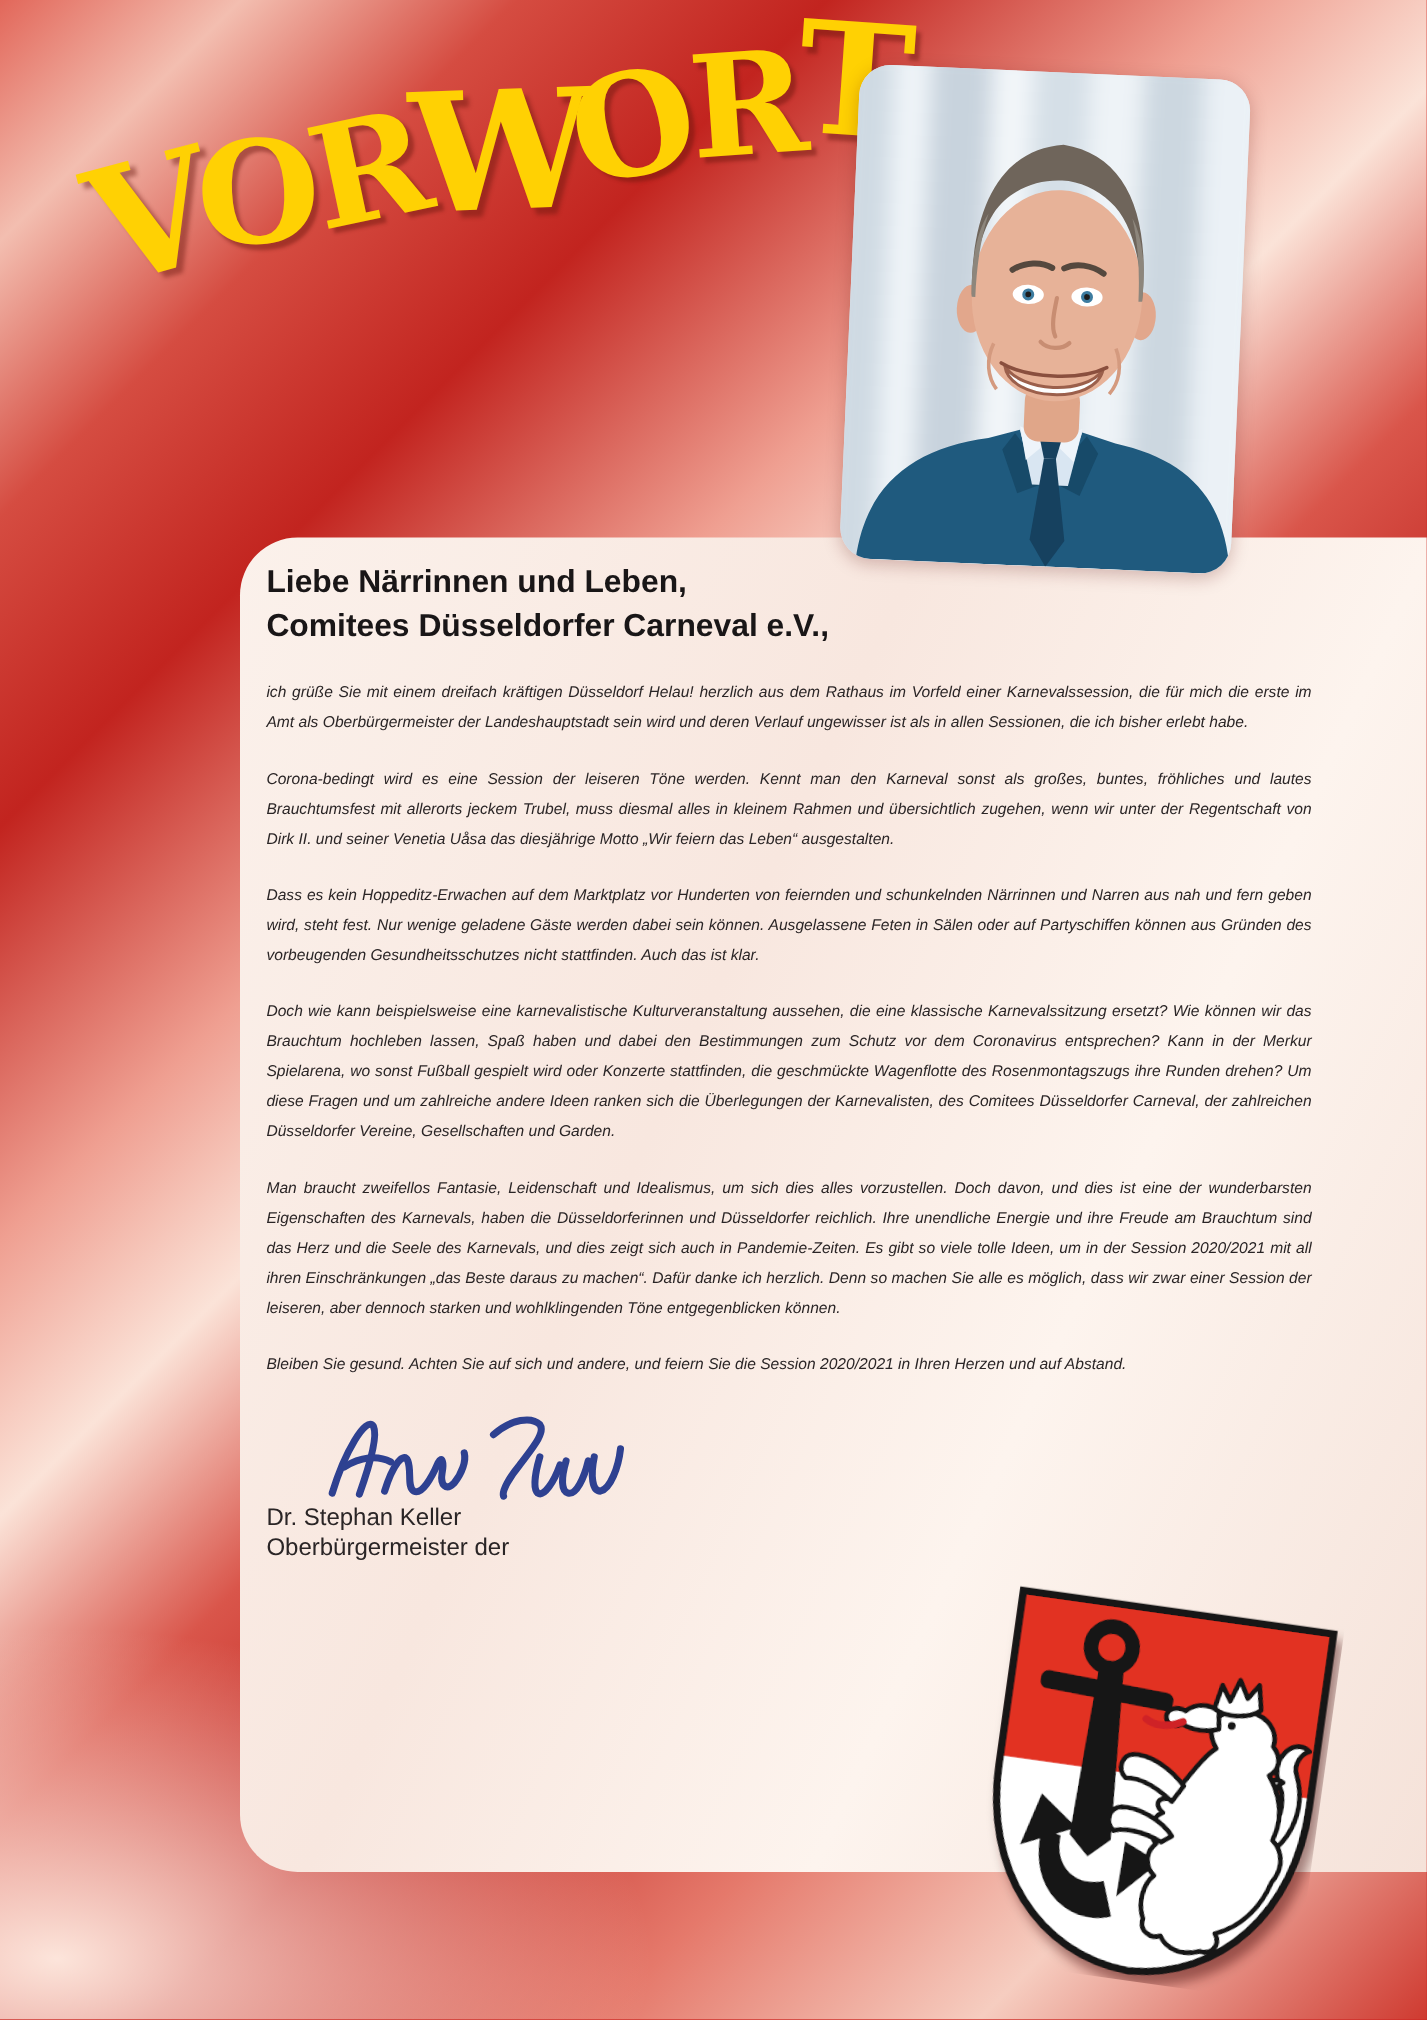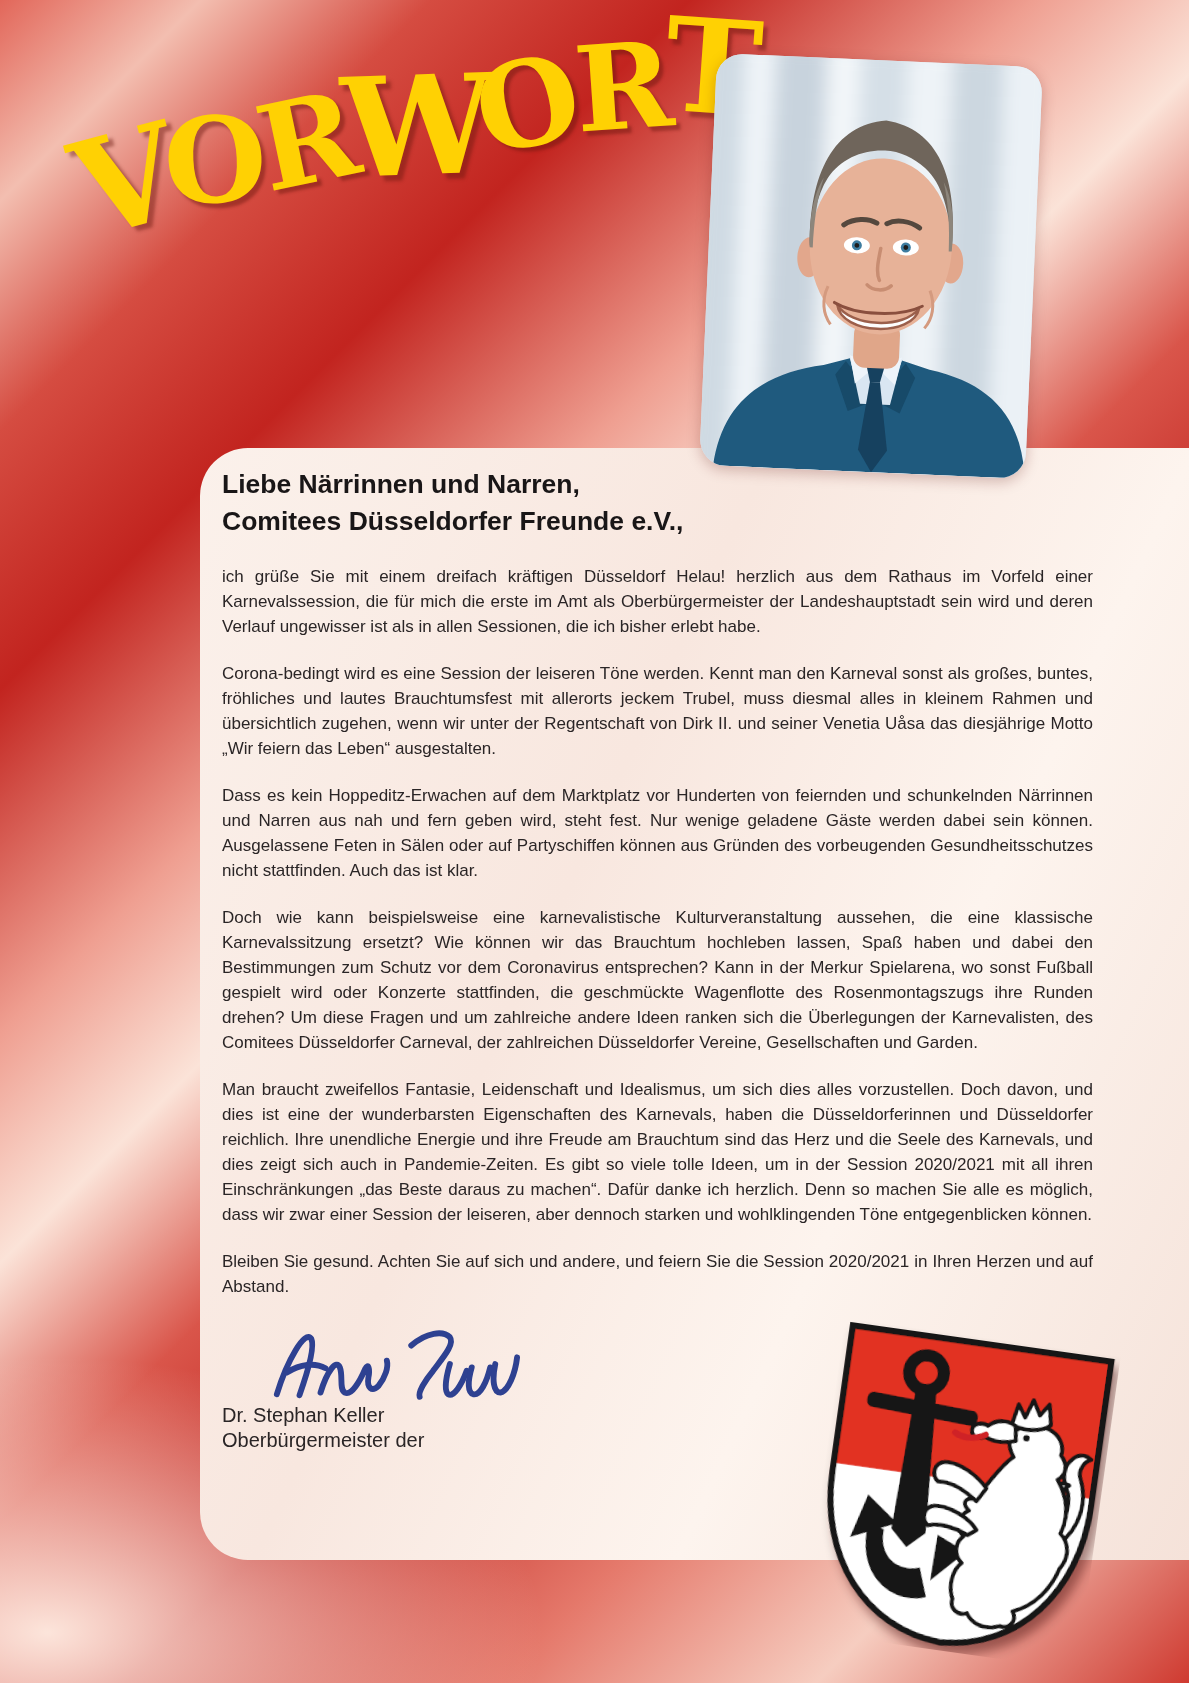--- a/index.html
+++ b/index.html
@@ -39,22 +39,22 @@
   .panel{
     position:absolute;left:200px;top:448px;width:989px;height:1112px;
     border-radius:48px 0 0 48px;
     background:linear-gradient(115deg,#fbf1eb 0%,#f8e7df 38%,#fdf4ee 66%,#f5e2d9 100%);
   }
   .content{
     position:absolute;left:22px;top:18px;width:871px;color:#2a2526;
   }
   .salutation{font-size:26.5px;line-height:37px;font-weight:bold;color:#191617;margin-bottom:24px;}
   .content p{
-    margin:16px 0 22px 0;font-size:17px;line-height:25px;
-    text-align:justify;hyphens:auto;-webkit-hyphens:auto;
+    margin:16px 0 22px 0;font-size:13px;line-height:25px;
+    text-align:justify;hyphens:auto;font-style:italic;-webkit-hyphens:auto;
   }
   .closing{font-size:17.4px;line-height:25px;margin-top:0;}
   .signature-wrap{height:84px;margin:-4px 0 2px 20px;}
   .signatory div{font-size:20px;line-height:24.5px;}
   
   .photo{
     position:absolute;left:708px;top:60px;width:326px;height:412px;
     border-radius:26px;overflow:hidden;transform:rotate(2.5deg);
     background:#dfe7ee;box-shadow:0 4px 14px rgba(90,10,8,0.25);
   }
@@ -73,22 +73,22 @@
 </head>
 <body>
 
 <div class="bg"></div>
 
 <div class="vorwort"><span>V</span><span>O</span><span>R</span><span>W</span><span>O</span><span>R</span><span>T</span></div>
 
 <div class="panel">
   <div class="content">
     <div class="salutation">
-      <div>Liebe Närrinnen und Narren,</div>
-      <div>Comitees Düsseldorfer Freunde e.V.,</div>
+      <div>Liebe Närrinnen und Leben,</div>
+      <div>Comitees Düsseldorfer Carneval e.V.,</div>
     </div>
     <p>ich grüße Sie mit einem dreifach kräftigen Düsseldorf Helau! herzlich aus dem Rathaus im Vorfeld einer Karnevalssession, die für mich die erste im Amt als Oberbürgermeister der Landeshauptstadt sein wird und deren Verlauf ungewisser ist als in allen Sessionen, die ich bisher erlebt habe.</p>
     <p>Corona-bedingt wird es eine Session der leiseren Töne werden. Kennt man den Karneval sonst als großes, buntes, fröhliches und lautes Brauchtumsfest mit allerorts jeckem Trubel, muss diesmal alles in kleinem Rahmen und übersichtlich zugehen, wenn wir unter der Regentschaft von Dirk II. und seiner Venetia Uåsa das diesjährige Motto „Wir feiern das Leben“ ausgestalten.</p>
     <p>Dass es kein Hoppeditz-Erwachen auf dem Marktplatz vor Hunderten von feiernden und schunkelnden Närrinnen und Narren aus nah und fern geben wird, steht fest. Nur wenige geladene Gäste werden dabei sein können. Ausgelassene Feten in Sälen oder auf Partyschiffen können aus Gründen des vorbeugenden Gesundheitsschutzes nicht stattfinden. Auch das ist klar.</p>
     <p>Doch wie kann beispielsweise eine karnevalistische Kulturveranstaltung aussehen, die eine klassische Karnevalssitzung ersetzt? Wie können wir das Brauchtum hochleben lassen, Spaß haben und dabei den Bestimmungen zum Schutz vor dem Coronavirus entsprechen? Kann in der Merkur Spielarena, wo sonst Fußball gespielt wird oder Konzerte stattfinden, die geschmückte Wagenflotte des Rosenmontagszugs ihre Runden drehen? Um diese Fragen und um zahlreiche andere Ideen ranken sich die Überlegungen der Karnevalisten, des Comitees Düsseldorfer Carneval, der zahlreichen Düsseldorfer Vereine, Gesellschaften und Garden.</p>
     <p>Man braucht zweifellos Fantasie, Leidenschaft und Idealismus, um sich dies alles vorzustellen. Doch davon, und dies ist eine der wunderbarsten Eigenschaften des Karnevals, haben die Düsseldorferinnen und Düsseldorfer reichlich. Ihre unendliche Energie und ihre Freude am Brauchtum sind das Herz und die Seele des Karnevals, und dies zeigt sich auch in Pandemie-Zeiten. Es gibt so viele tolle Ideen, um in der Session 2020/2021 mit all ihren Einschränkungen „das Beste daraus zu machen“. Dafür danke ich herzlich. Denn so machen Sie alle es möglich, dass wir zwar einer Session der leiseren, aber dennoch starken und wohlklingenden Töne entgegenblicken können.</p>
     <p>Bleiben Sie gesund. Achten Sie auf sich und andere, und feiern Sie die Session 2020/2021 in Ihren Herzen und auf Abstand.</p>
 
     <div class="signature-wrap">
       <svg width="320" height="84" viewBox="0 0 330 100">

